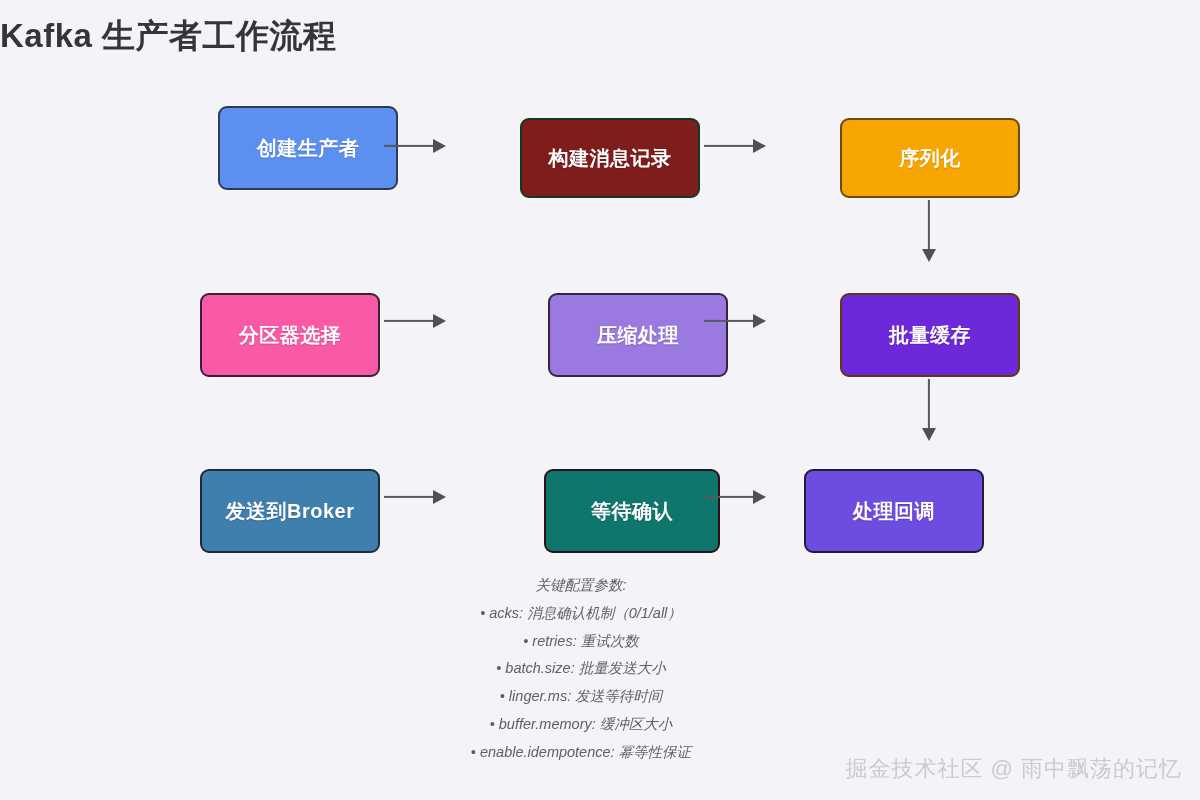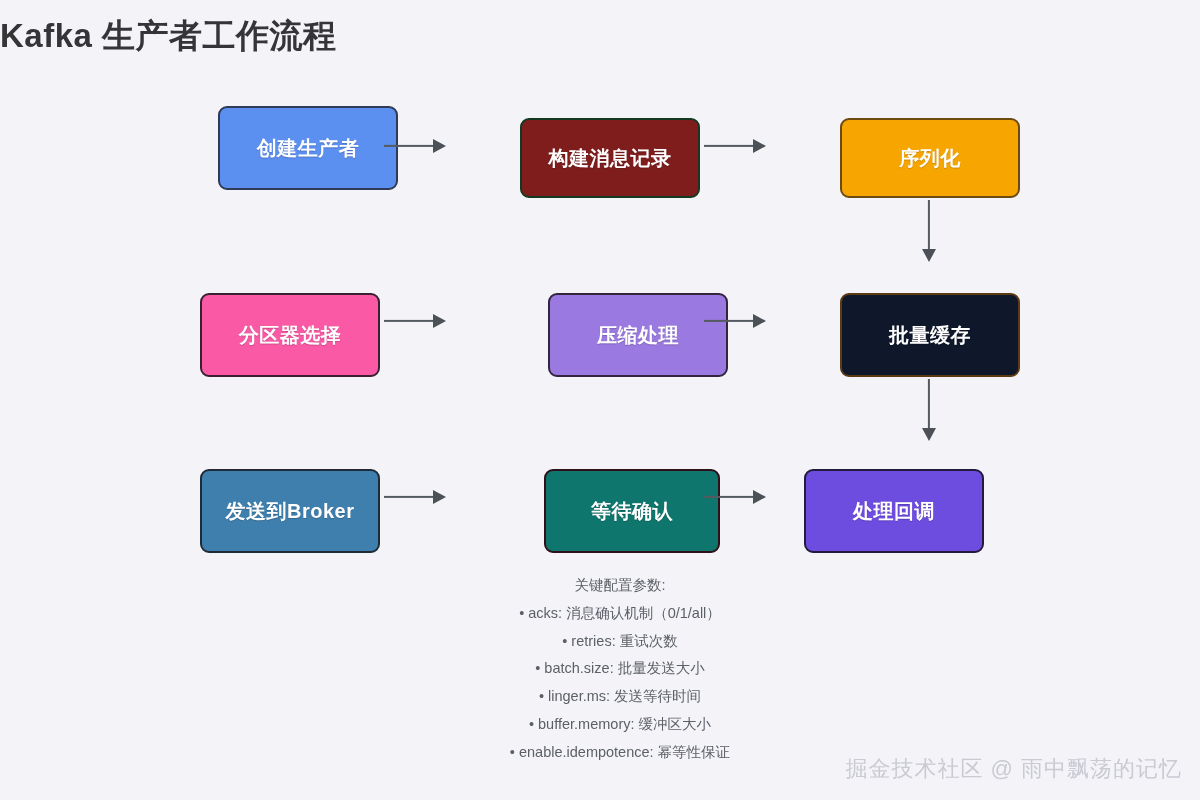--- a/index.html
+++ b/index.html
@@ -81,27 +81,28 @@
     left: 50%;
     transform: translateX(-50%);
     width: 0;
     height: 0;
     border-left: 7px solid transparent;
     border-right: 7px solid transparent;
     border-top: 13px solid #4c5157;
   }
   #config-block {
     position: absolute;
-    left: 400px;
+    left: 361px;
     top: 572px;
     width: 440px;
     text-align: center;
     color: #5b5f66;
     font-size: 14.5px;
     line-height: 27.8px;
+    font-style: italic;
   }
   #config-block .cfg-line {
     white-space: nowrap;
   }
   #watermark {
     position: absolute;
     right: 18px;
     bottom: 16px;
     font-size: 22px;
     color: #c9cad2;
@@ -115,21 +116,21 @@
 <div id="canvas">
 
   <div id="page-title">Kafka 生产者工作流程</div>
 
   <div id="nodes-layer">
       <div class="node" style="left: 200px; top: 106px; width: 180px; height: 84px; background: rgb(91, 143, 240); border-color: rgb(47, 58, 86); color: rgb(255, 255, 255); margin-left: 18px;">创建生产者</div>
       <div class="node" style="left: 520px; top: 118px; width: 180px; height: 80px; background: #7f1d1d; border-color: rgb(20, 56, 34); color: rgb(255, 255, 255);">构建消息记录</div>
       <div class="node" style="left: 840px; top: 118px; width: 180px; height: 80px; background: rgb(247, 165, 0); border-color: rgb(107, 75, 16); color: rgb(255, 255, 255);">序列化</div>
       <div class="node" style="left: 200px; top: 293px; width: 180px; height: 84px; background: rgb(250, 90, 165); border-color: rgb(58, 32, 48); color: rgb(255, 255, 255);">分区器选择</div>
       <div class="node" style="left: 548px; top: 293px; width: 180px; height: 84px; background: rgb(154, 121, 224); border-color: rgb(51, 37, 63); color: rgb(255, 255, 255);">压缩处理</div>
-      <div class="node" style="left: 840px; top: 293px; width: 180px; height: 84px; background: #0f172a; border-color: rgb(92, 58, 18); color: rgb(255, 255, 255);">批量缓存</div>
+      <div class="node" style="left: 840px; top: 293px; width: 180px; height: 84px; background: #6d28d9; border-color: rgb(92, 58, 18); color: rgb(255, 255, 255);">批量缓存</div>
       <div class="node" style="left: 200px; top: 469px; width: 180px; height: 84px; background: rgb(63, 127, 173); border-color: rgb(29, 44, 54); color: rgb(255, 255, 255);">发送到Broker</div>
       <div class="node" style="left: 544px; top: 469px; width: 176px; height: 84px; background: #0f766e; border-color: rgb(46, 16, 24); color: rgb(255, 255, 255);">等待确认</div>
       <div class="node" style="left: 804px; top: 469px; width: 180px; height: 84px; background: rgb(109, 76, 224); border-color: rgb(36, 26, 63); color: rgb(255, 255, 255);">处理回调</div>
     </div>
   <div id="edges-layer">
       <div class="arrow-h" style="left: 384px; top: 138px; width: 62px; height: 16px;">
         <div class="shaft" style="width: 51px;"></div>
         <div class="head"></div>
       </div>
       <div class="arrow-h" style="left: 704px; top: 138px; width: 62px; height: 16px;">

